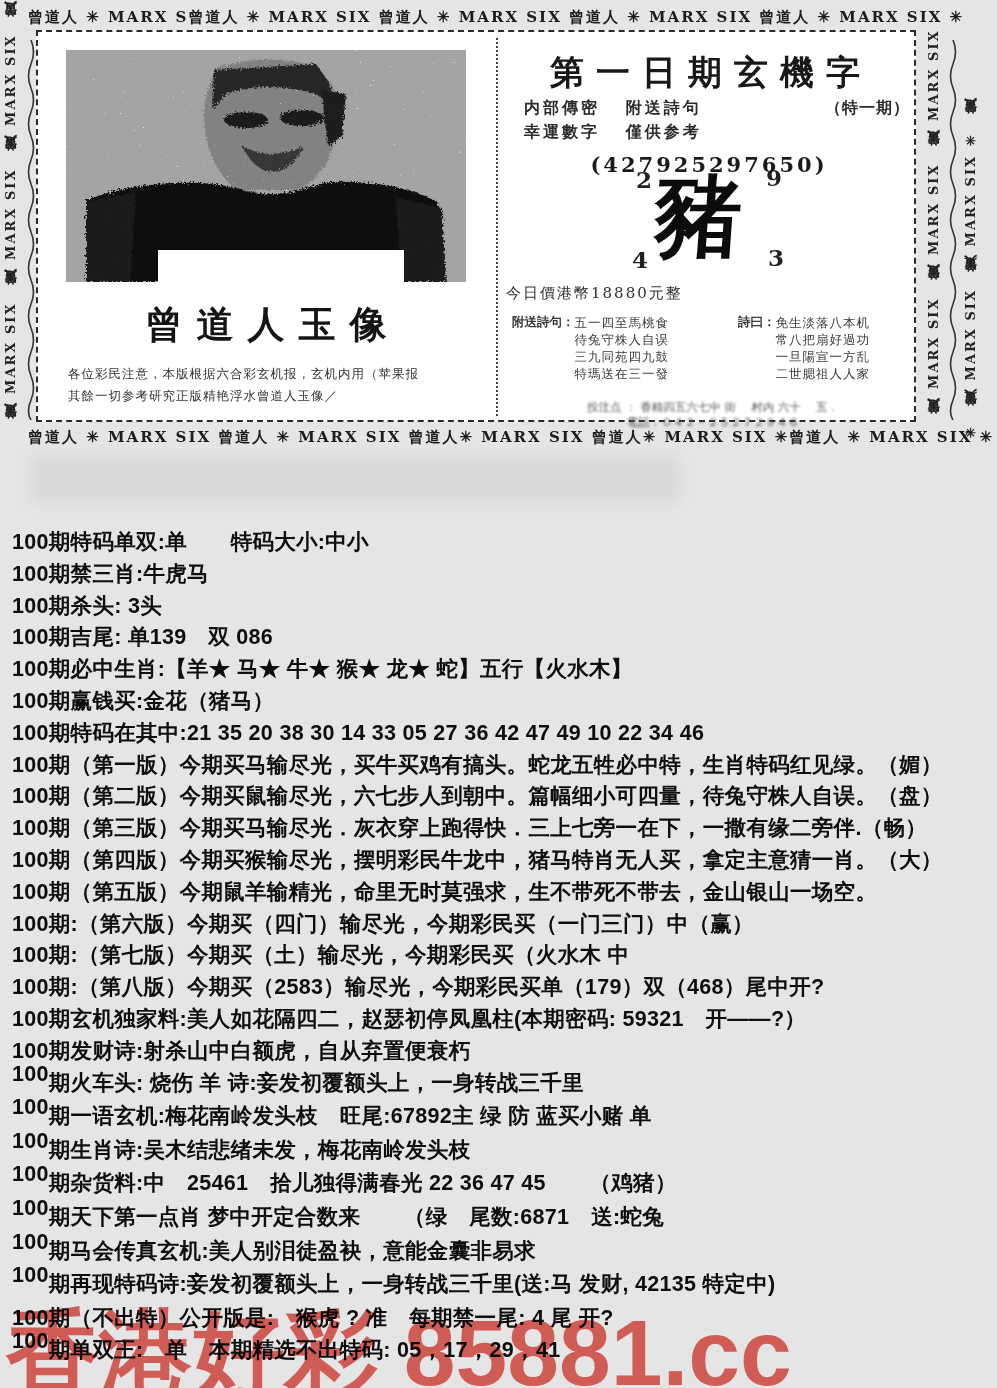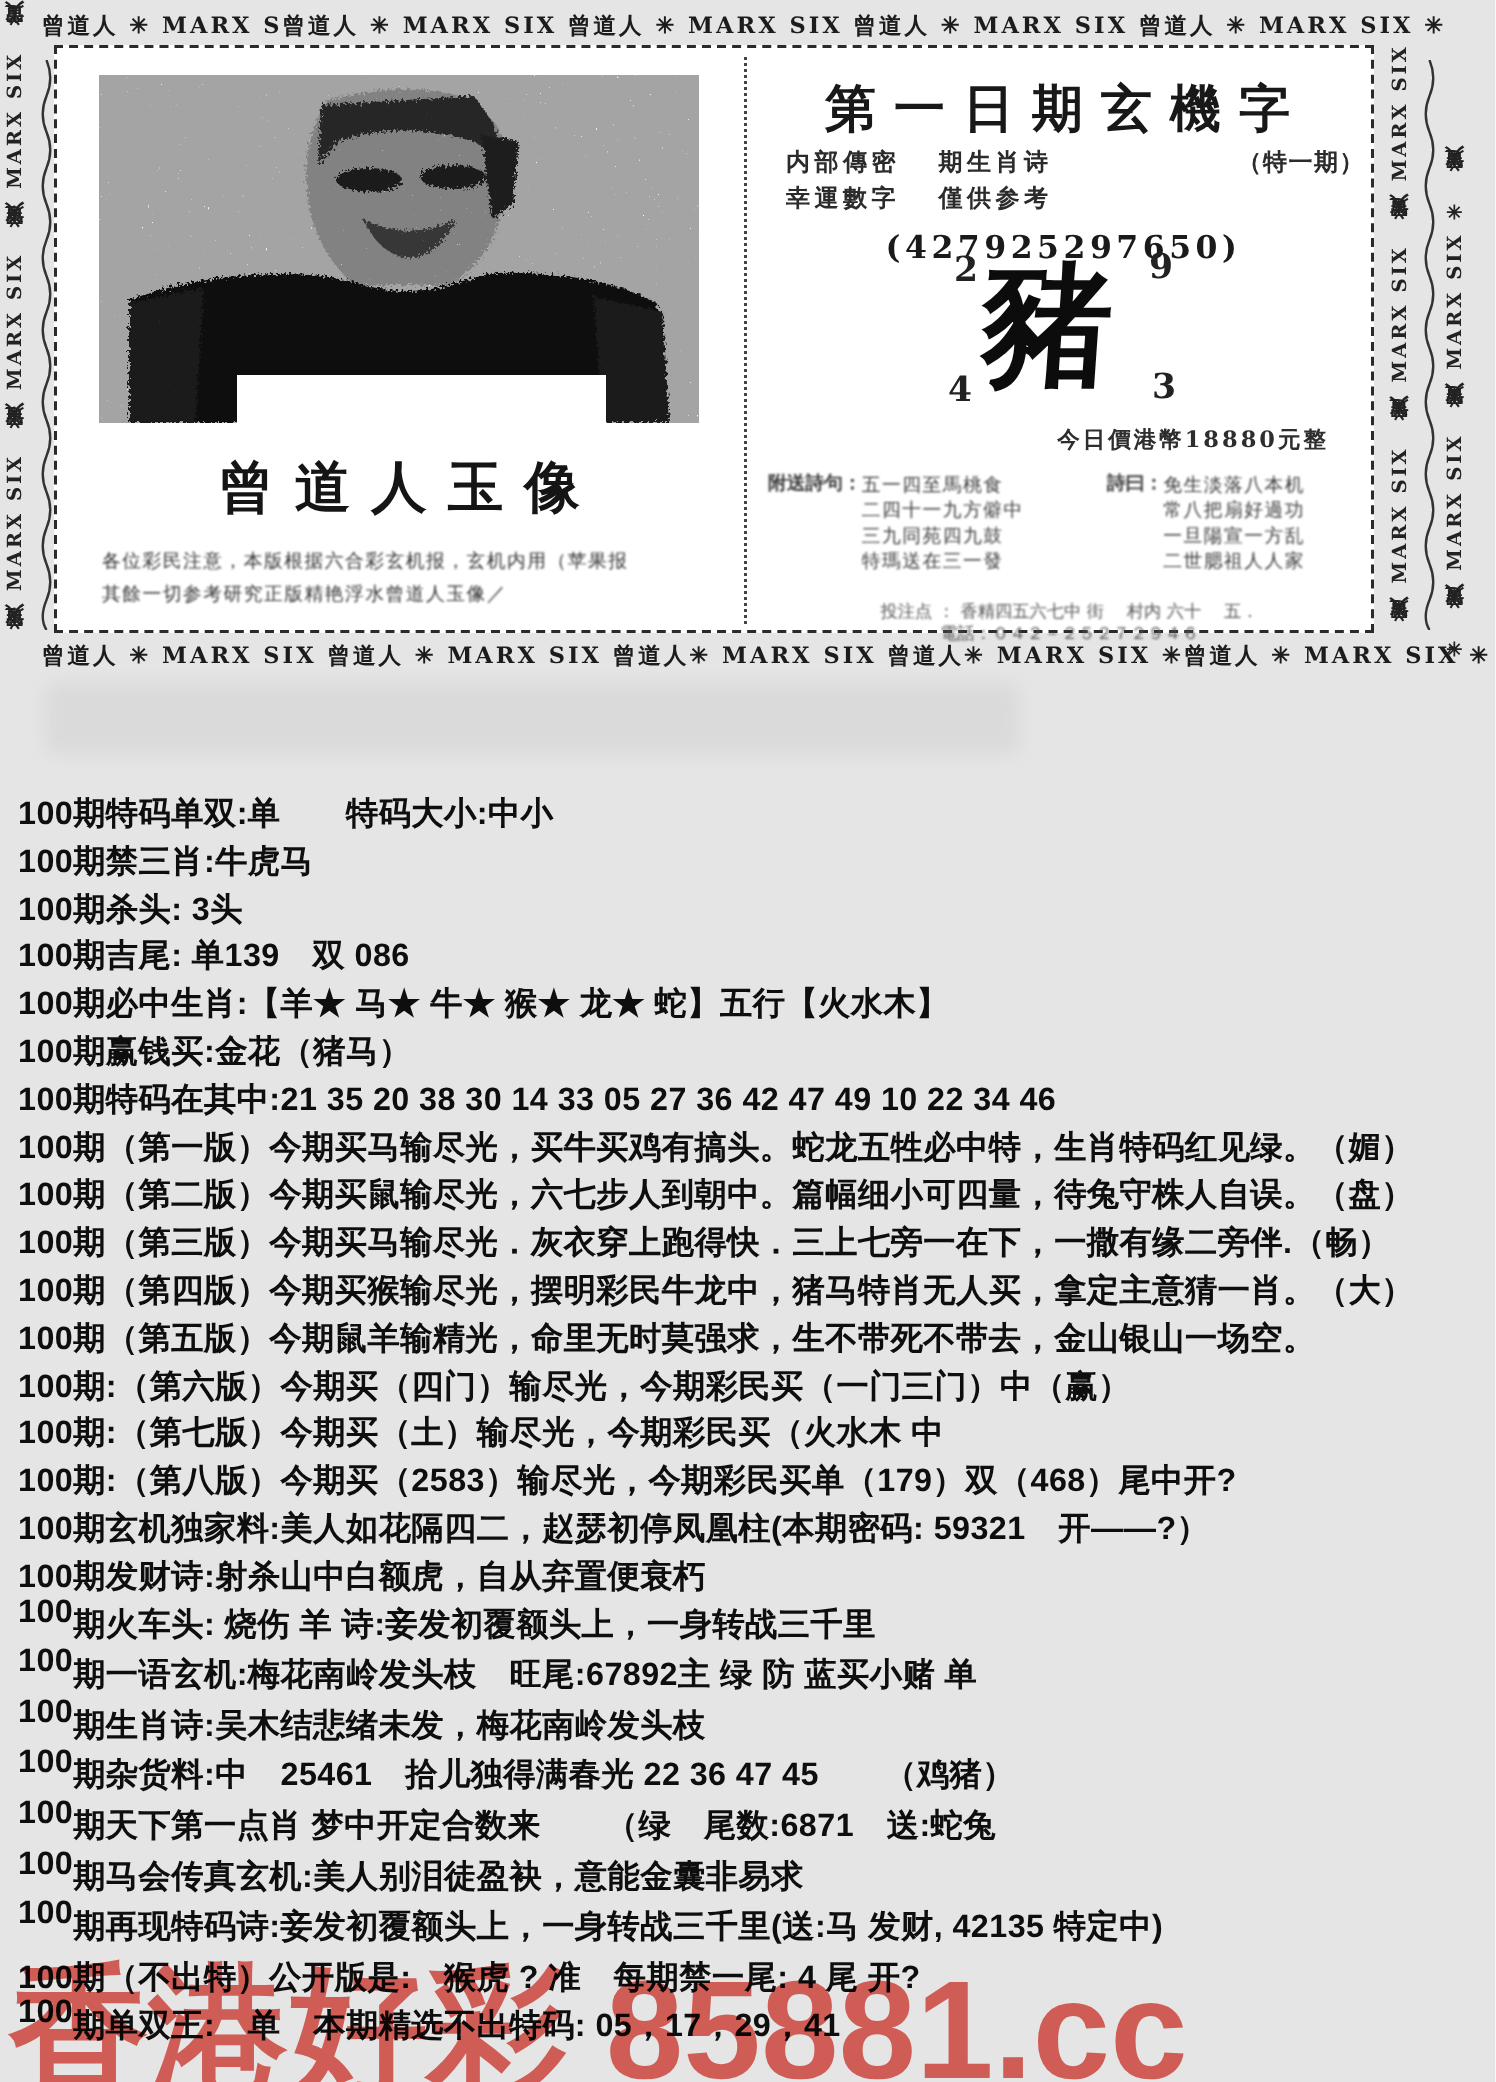--- a/index.html
+++ b/index.html
@@ -49,22 +49,22 @@
   #phone { position:absolute; left:0; top:120px; width:406px; text-align:center;
            font-family:"DejaVu Serif", serif; font-size:21px; font-weight:700;
            letter-spacing:3px; color:#1a1a1a; }
   #zodiac { position:absolute; left:110px; top:140px; width:200px; height:110px; }
   #zodiac-char { position:absolute; left:38px; top:-14px; font-family:"DejaVu Serif", serif;
                  font-size:88px; font-weight:700; color:#0c0c0c; transform:skewX(-4deg); }
   .corner-num { position:absolute; font-family:"DejaVu Serif", serif; font-size:23px;
                 font-weight:700; color:#222; }
   #num-tl { left:20px;  top:-6px; } #num-tr { left:150px; top:-8px; }
   #num-bl { left:16px;  top:74px; } #num-br { left:152px; top:72px; }
-  #price { position:absolute; left:0; top:252px; width:380px; text-align:right;
-           font-family:"DejaVu Serif", serif; font-size:15px; font-weight:700;
+  #price { position:absolute; left:0; top:252px; width:380px; text-align:left;
+           font-family:"DejaVu Serif", serif; font-size:15px; font-weight:400;
            letter-spacing:2px; color:#2e2e2e; filter:blur(.5px); }
   #poems { position:absolute; left:6px; top:282px; width:400px; display:flex; gap:1px;
            font-family:"DejaVu Serif", serif; font-size:12.5px; color:#3a3a3a;
            filter:blur(.7px); }
   .poem-label { font-weight:700; white-space:nowrap; }
   .poem-lines div { line-height:17px; white-space:nowrap; letter-spacing:1px; }
   #poem-blk1 { display:flex; width:225px; } #poem-blk2 { display:flex; width:170px; }
   #scan-footer { position:absolute; left:495px; top:368px; width:360px; text-align:center;
                  font-family:"DejaVu Serif", serif; font-size:11.5px; color:#555;
                  filter:blur(.8px); line-height:15px; }
@@ -139,21 +139,21 @@
 
       <div id="caption">曾道人玉像</div>
       <div id="small1" class="smalltext">各位彩民注意，本版根据六合彩玄机报，玄机内用（苹果报</div>
       <div id="small2" class="smalltext">其餘一切参考研究正版精艳浮水曾道人玉像／</div>
 
       <div id="right-col">
         <div id="hdr-title">第一日期玄機字</div>
 
         <div id="meta1" class="meta-row">
           <span>内部傳密</span>&nbsp;&nbsp;
-          <span>期生肖诗</span>
+          <span>附送詩句</span>
           <span class="meta-right">（特一期）</span>
         </div>
         <div id="meta2" class="meta-row">
           <span>幸運數字</span>&nbsp;&nbsp;
           <span>僅供参考</span>
         </div>
 
         <div id="phone">(427925297650)</div>
 
         <div id="zodiac">
@@ -164,21 +164,21 @@
           <span id="num-br" class="corner-num">3</span>
         </div>
 
         <div id="price">今日價港幣18880元整</div>
 
         <div id="poems">
           <div id="poem-blk1">
             <span class="poem-label">附送詩句：</span>
             <div class="poem-lines">
                 <div>五一四至馬桃食</div>
-                <div>二四十一九方僻中</div>
+                <div>待兔守株人自误</div>
                 <div>三九同苑四九鼓</div>
                 <div>特瑪送在三一發</div>
               </div>
           </div>
           <div id="poem-blk2">
             <span class="poem-label">詩曰：</span>
             <div class="poem-lines">
                 <div>免生淡落八本机</div>
                 <div>常八把扇好過功</div>
                 <div>一旦陽宣一方乱</div>

